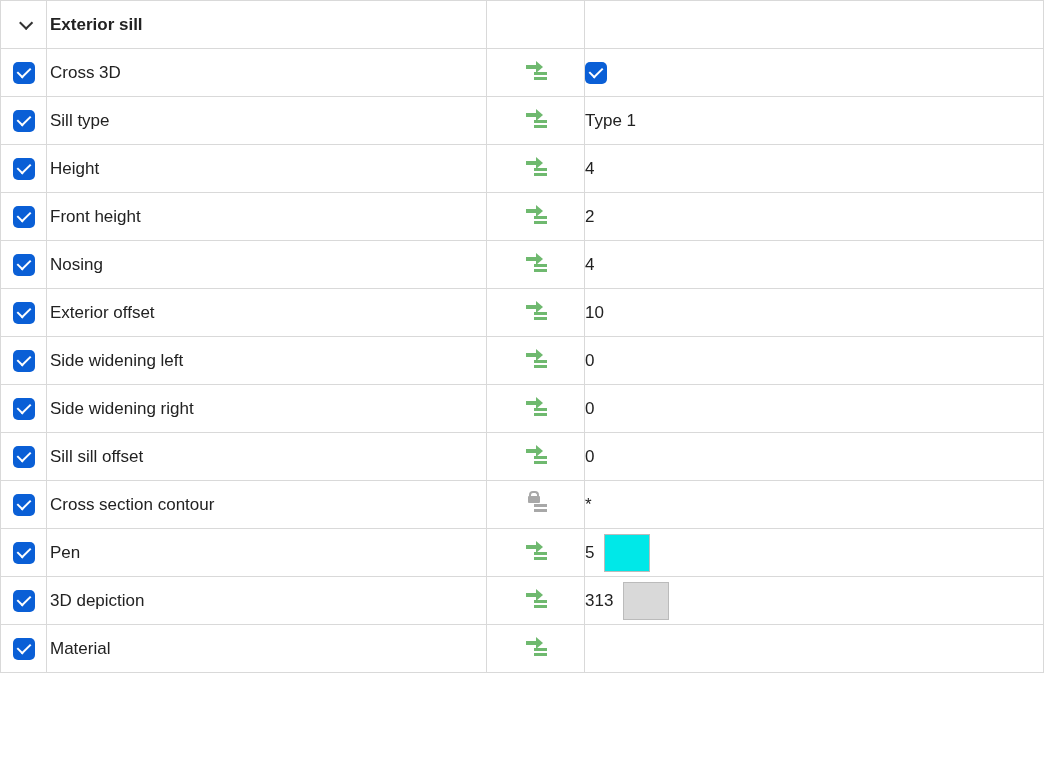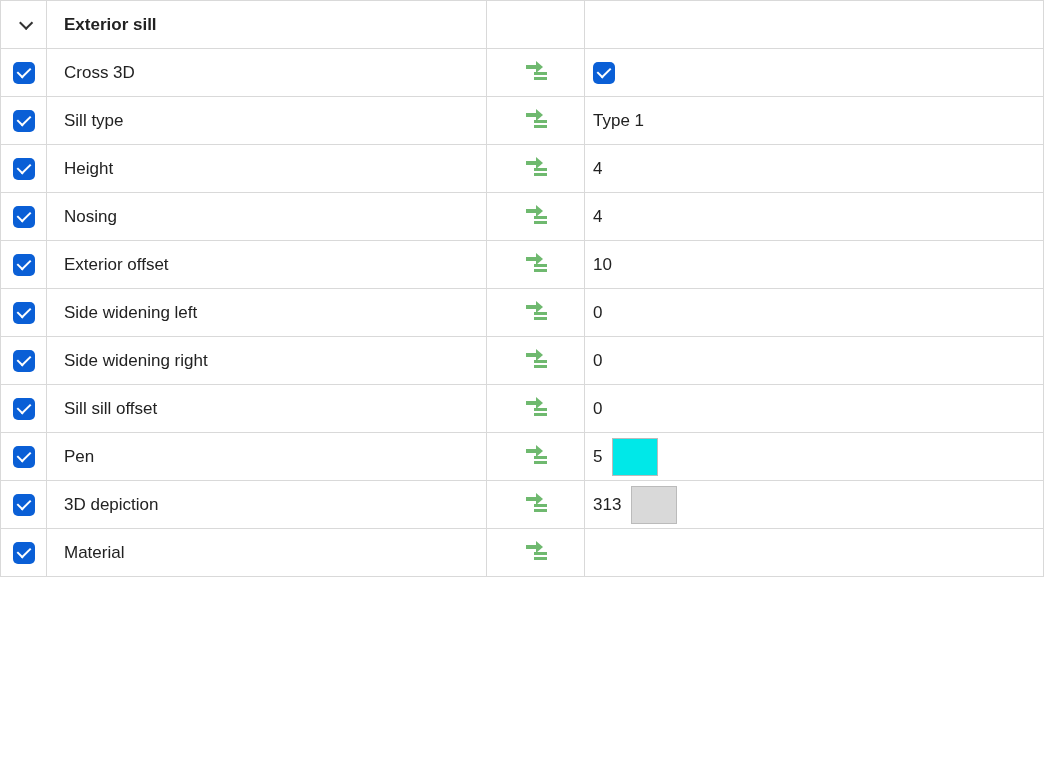--- a/index.html
+++ b/index.html
@@ -17,23 +17,23 @@
     width: 1044px;
     table-layout: fixed;
   }
   td {
     border: 1px solid #d9d9d9;
     padding: 0;
     height: 48px;
     vertical-align: middle;
   }
   .col-check { width: 46px; text-align: center; }
-  .col-label { width: 440px; padding-left: 17px; }
+  .col-label { width: 440px; padding-left: 3px; }
   .col-icon  { width: 98px; text-align: center; }
-  .col-value { padding-left: 8px; }
+  .col-value { }
 
   .hdr .col-label { font-weight: 700; }
   .hdr .col-check { text-align: center; }
 
   
   .cb {
     display: inline-flex;
     width: 22px; height: 22px;
     border-radius: 5px;
     align-items: center;
@@ -167,20 +167,26 @@
         <td class="col-value"><span>Type 1</span></td>
       </tr>
       <tr>
         <td class="col-check"><span class="cb checked"></span></td>
         <td class="col-label"><span>Height</span></td>
         <td class="col-icon"><span class="ticon"><span class="arrow"></span><span class="l1"></span><span class="l2"></span></span></td>
         <td class="col-value"><span>4</span></td>
       </tr>
       <tr>
         <td class="col-check"><span class="cb checked"></span></td>
+        <td class="col-label"><span>Front height</span></td>
+        <td class="col-icon"><span class="ticon"><span class="arrow"></span><span class="l1"></span><span class="l2"></span></span></td>
+        <td class="col-value"><span>2</span></td>
+      </tr>
+      <tr>
+        <td class="col-check"><span class="cb checked"></span></td>
         <td class="col-label"><span>Nosing</span></td>
         <td class="col-icon"><span class="ticon"><span class="arrow"></span><span class="l1"></span><span class="l2"></span></span></td>
         <td class="col-value"><span>4</span></td>
       </tr>
       <tr>
         <td class="col-check"><span class="cb checked"></span></td>
         <td class="col-label"><span>Exterior offset</span></td>
         <td class="col-icon"><span class="ticon"><span class="arrow"></span><span class="l1"></span><span class="l2"></span></span></td>
         <td class="col-value"><span>10</span></td>
       </tr>
@@ -194,20 +200,26 @@
         <td class="col-check"><span class="cb checked"></span></td>
         <td class="col-label"><span>Side widening right</span></td>
         <td class="col-icon"><span class="ticon"><span class="arrow"></span><span class="l1"></span><span class="l2"></span></span></td>
         <td class="col-value"><span>0</span></td>
       </tr>
       <tr>
         <td class="col-check"><span class="cb checked"></span></td>
         <td class="col-label"><span>Sill sill offset</span></td>
         <td class="col-icon"><span class="ticon"><span class="arrow"></span><span class="l1"></span><span class="l2"></span></span></td>
         <td class="col-value"><span>0</span></td>
+      </tr>
+      <tr>
+        <td class="col-check"><span class="cb checked"></span></td>
+        <td class="col-label"><span>Cross section contour</span></td>
+        <td class="col-icon"><span class="lockicon"><span class="pad"></span><span class="l1"></span><span class="l2"></span></span></td>
+        <td class="col-value"><span>*</span></td>
       </tr>
       <tr>
         <td class="col-check"><span class="cb checked"></span></td>
         <td class="col-label"><span>Pen</span></td>
         <td class="col-icon"><span class="ticon"><span class="arrow"></span><span class="l1"></span><span class="l2"></span></span></td>
         <td class="col-value">
           <div class="valwrap">
             <span>5</span>
             <span class="swatch" style="background:#00e8e8"></span>
           </div>

